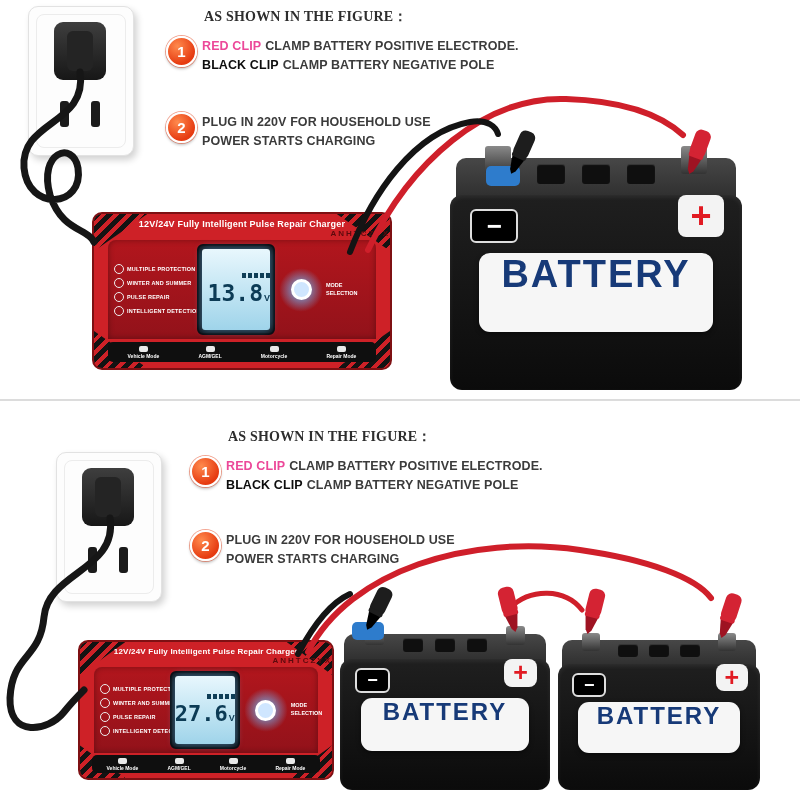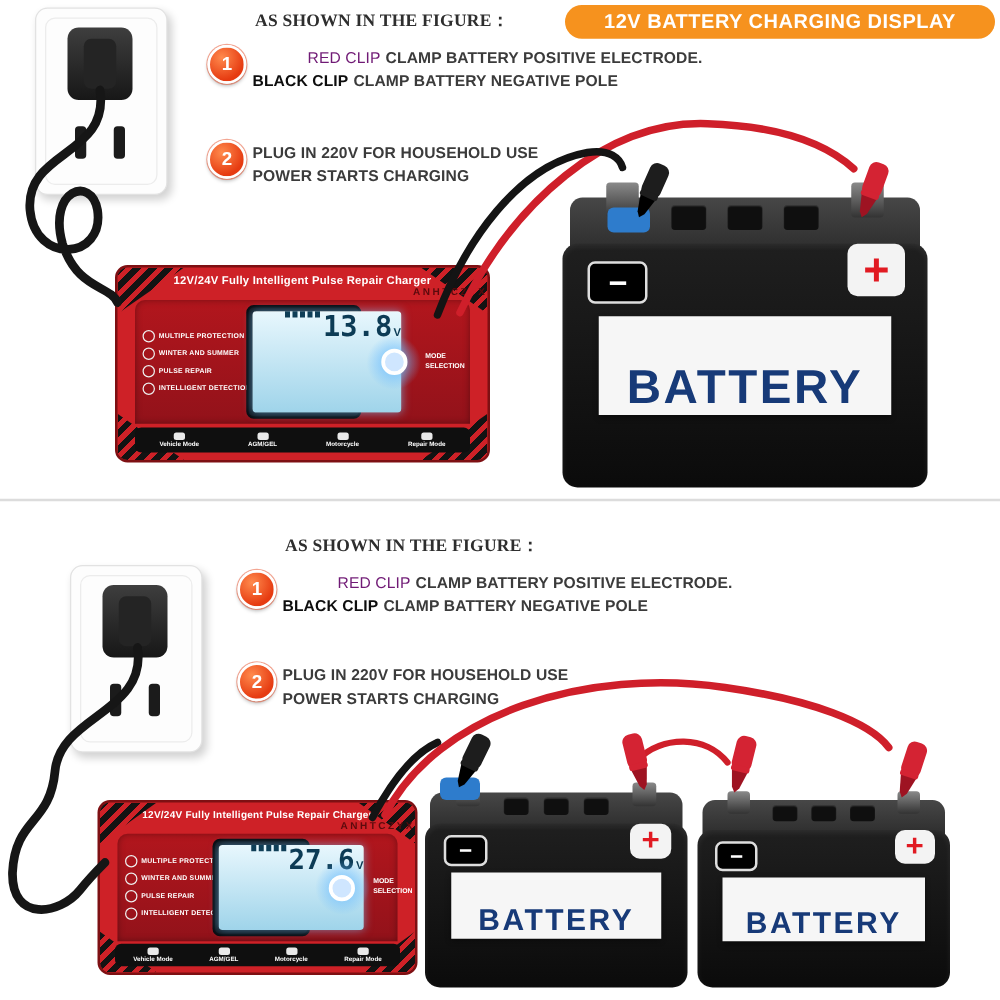--- a/index.html
+++ b/index.html
@@ -34,21 +34,21 @@
   .stepnum{position:absolute;width:27px;height:27px;border-radius:50%;
            background:radial-gradient(circle at 35% 30%,#ff8a4d,#e63b11 70%);
            border:2px solid #fff;box-shadow:0 0 0 1px rgba(230,60,17,.45),0 2px 3px rgba(0,0,0,.25);
            color:#fff;font-weight:800;font-size:15px;text-align:center;line-height:27px;z-index:4;}
   .s0 .n1{left:166px;top:36px;} .s0 .n2{left:166px;top:112px;}
   .s1 .n1{left:190px;top:54px;} .s1 .n2{left:190px;top:128px;}
   .steptext{position:absolute;font-size:12.5px;font-weight:700;color:#3b3b3b;line-height:19px;
             letter-spacing:.1px;z-index:4;white-space:nowrap;}
   .s0 .t1{left:202px;top:37px;} .s0 .t2{left:202px;top:113px;}
   .s1 .t1{left:226px;top:55px;} .s1 .t2{left:226px;top:129px;}
-  .lead-red{color:#701a75;font-weight:400;margin-right:4px;margin-left:44px;}
+  .lead-red{color:#ec4899;font-weight:700;margin-right:4px;}
   .lead-black{color:#0d0d0d;font-weight:800;margin-right:4px;text-align:center;}
 
   
   .charger{position:absolute;z-index:3;}
   .s0 .charger{left:92px;top:212px;width:300px;height:158px;}
   .s1 .charger{left:78px;top:238px;width:256px;height:140px;}
   .charger-body{position:absolute;inset:0;background:#ce2127;border-radius:10px;
                 border:2px solid #7e1013;display:flex;flex-direction:column;overflow:hidden;}
   .corner{position:absolute;width:18%;height:24%;z-index:1;
           background:repeating-linear-gradient(135deg,#131313 0 5px,#ce2127 5px 9px);}
@@ -62,22 +62,22 @@
   .charger-face{flex:1;margin:2px 14px 0;background:linear-gradient(180deg,#b2161d,#92121a);
                 border-radius:8px 8px 0 0;display:flex;align-items:center;padding:4px 6px;gap:4px;
                 min-height:0;z-index:2;box-shadow:inset 0 0 6px rgba(0,0,0,.35);}
   .features{width:31%;display:flex;flex-direction:column;gap:4px;}
   .feature{display:flex;align-items:center;gap:3px;}
   .f-icon{width:8px;height:8px;border:1.5px solid #eee;border-radius:50%;flex:none;}
   .f-label{color:#fff;font-size:5.5px;font-weight:700;letter-spacing:.2px;white-space:nowrap;}
   .lcd{width:32%;background:#0d1319;border:2px solid #05080c;border-radius:6px;padding:3px;
        align-self:stretch;display:flex;}
   .lcd-screen{flex:1;background:linear-gradient(180deg,#e8f7fd,#9fd4ea);border-radius:3px;
-              display:flex;flex-direction:row;align-items:flex-start;justify-content:center;gap:2px;
-              box-shadow:0 0 8px rgba(120,200,255,.6);padding-left:26px;}
+              display:flex;flex-direction:column;align-items:flex-end;justify-content:center;gap:2px;
+              box-shadow:0 0 8px rgba(120,200,255,.6);}
   .lcd-bars{display:flex;gap:2px;}
   .lcd-bar{width:4px;height:5px;background:#0f3e57;}
   .lcd-value-row{display:flex;align-items:baseline;gap:1px;}
   .lcd-value{font-family:"DejaVu Sans Mono",monospace;font-weight:800;color:#0c3b55;}
   .s0 .lcd-value{font-size:23px;} .s1 .lcd-value{font-size:22px;}
   .lcd-unit{font-size:9px;font-weight:800;color:#0c3b55;}
   .mode-area{flex:1;display:flex;align-items:center;justify-content:center;gap:3px;}
   .mode-glow{width:44px;height:44px;border-radius:50%;flex:none;
              background:radial-gradient(circle,rgba(110,190,255,.95) 0%,rgba(110,190,255,.5) 35%,rgba(110,190,255,0) 70%);
              display:flex;align-items:center;justify-content:center;}
@@ -108,35 +108,34 @@
             box-shadow:inset 0 2px 5px rgba(255,255,255,.08);}
   .badge-minus{position:absolute;left:7%;top:22%;width:15%;height:13%;background:#000;
                border:2px solid #dedede;border-radius:6px;display:flex;align-items:center;
                justify-content:center;color:#fff;font-weight:800;line-height:1;}
   .s0 .badge-minus{font-size:26px;} .s1 .badge-minus{font-size:18px;}
   .badge-plus{position:absolute;right:6%;top:16%;width:16%;height:18%;background:#f3f3f3;
               border-radius:8px;display:flex;align-items:center;justify-content:center;
               color:#e11a22;font-weight:800;line-height:1;}
   .s0 .badge-plus{font-size:36px;} .s1 .badge-plus{font-size:25px;}
   .bat-panel{position:absolute;left:10%;right:10%;top:41%;height:34%;background:#f6f6f6;
-             border-radius:0;display:flex;align-items:flex-end;justify-content:center;
+             border-radius:11px;display:flex;align-items:flex-start;justify-content:center;
              box-shadow:0 2px 5px rgba(0,0,0,.45);}
   .battery-label{color:#173a78;font-weight:800;letter-spacing:2px;}
   .s0 .battery-label{font-size:38px;} .s1 .battery-label{font-size:24px;}
 
   .wires{position:absolute;inset:0;z-index:6;pointer-events:none;}
 </style>
 </head>
 <body>
 
 <div class="page">
 
   <section class="sect s0">
 
-    <div class="banner">12V BATTERY CHARGING DISPLAY</div>
 
     <div class="outlet">
       <div class="outlet-inner"></div>
       <div class="plug"></div>
       <div class="slot l"></div>
       <div class="slot r"></div>
     </div>
 
     <div class="intro">AS SHOWN IN THE FIGURE：</div>
 

